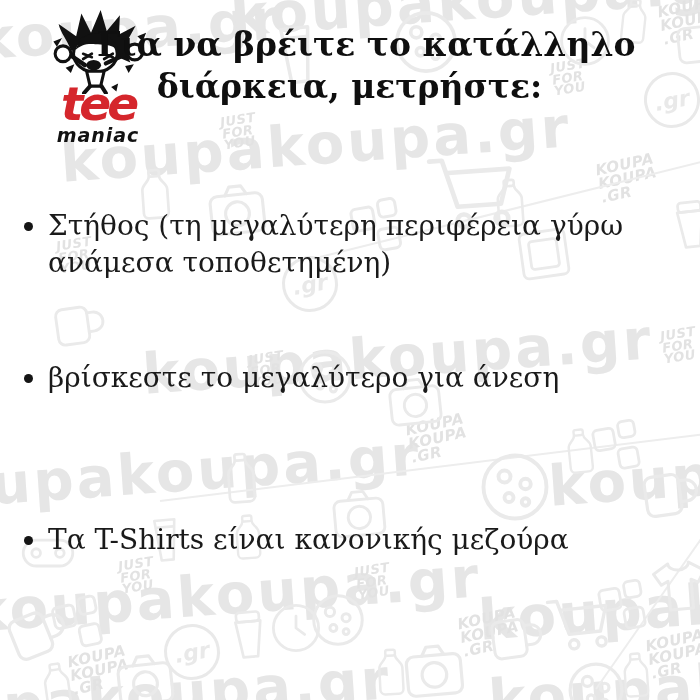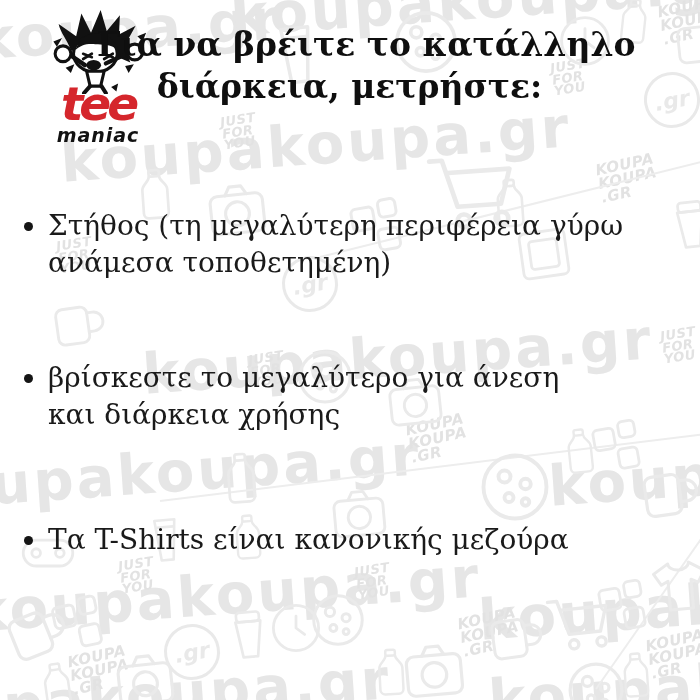--- a/index.html
+++ b/index.html
@@ -365,21 +365,20 @@
       <div class="btxt">
         <span>Στήθος (τη μεγαλύτερη περιφέρεια γύρω</span>
         <span>ανάμεσα τοποθετημένη)</span>
       </div>
     </div>
 
     <div class="bullet b2">
       <div class="dot"></div>
       <div class="btxt">
         <span>βρίσκεστε το μεγαλύτερο για άνεση</span>
-        <span>και διάρκεια χρήσης</span>
       </div>
     </div>
 
     <div class="bullet b3">
       <div class="dot"></div>
       <div class="btxt">
         <span>Τα T-Shirts είναι κανονικής μεζούρα</span>
       </div>
     </div>
 

